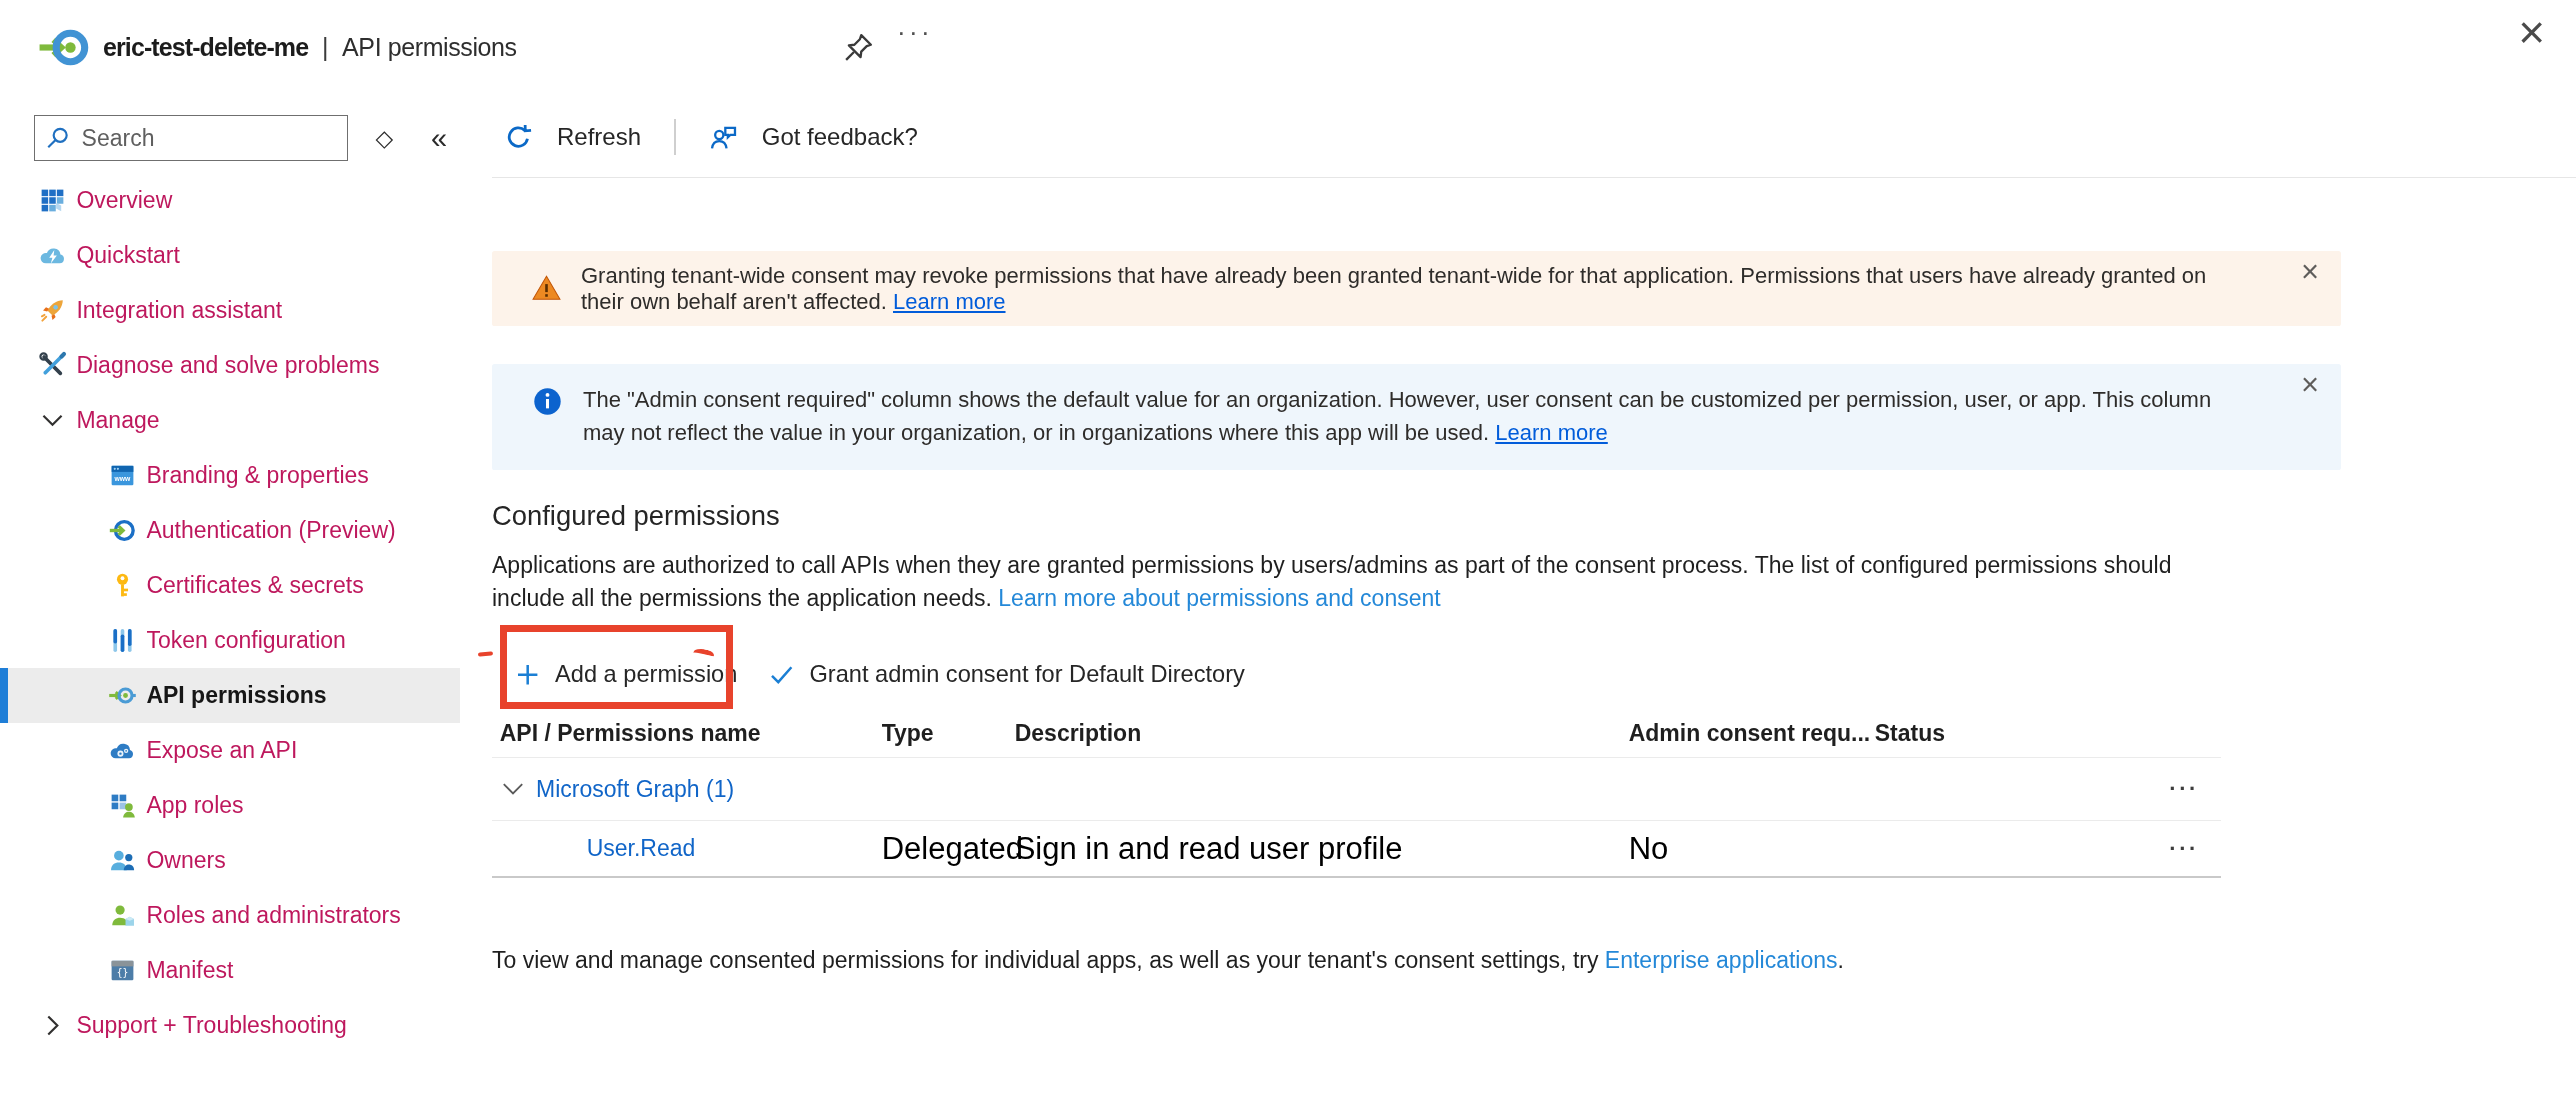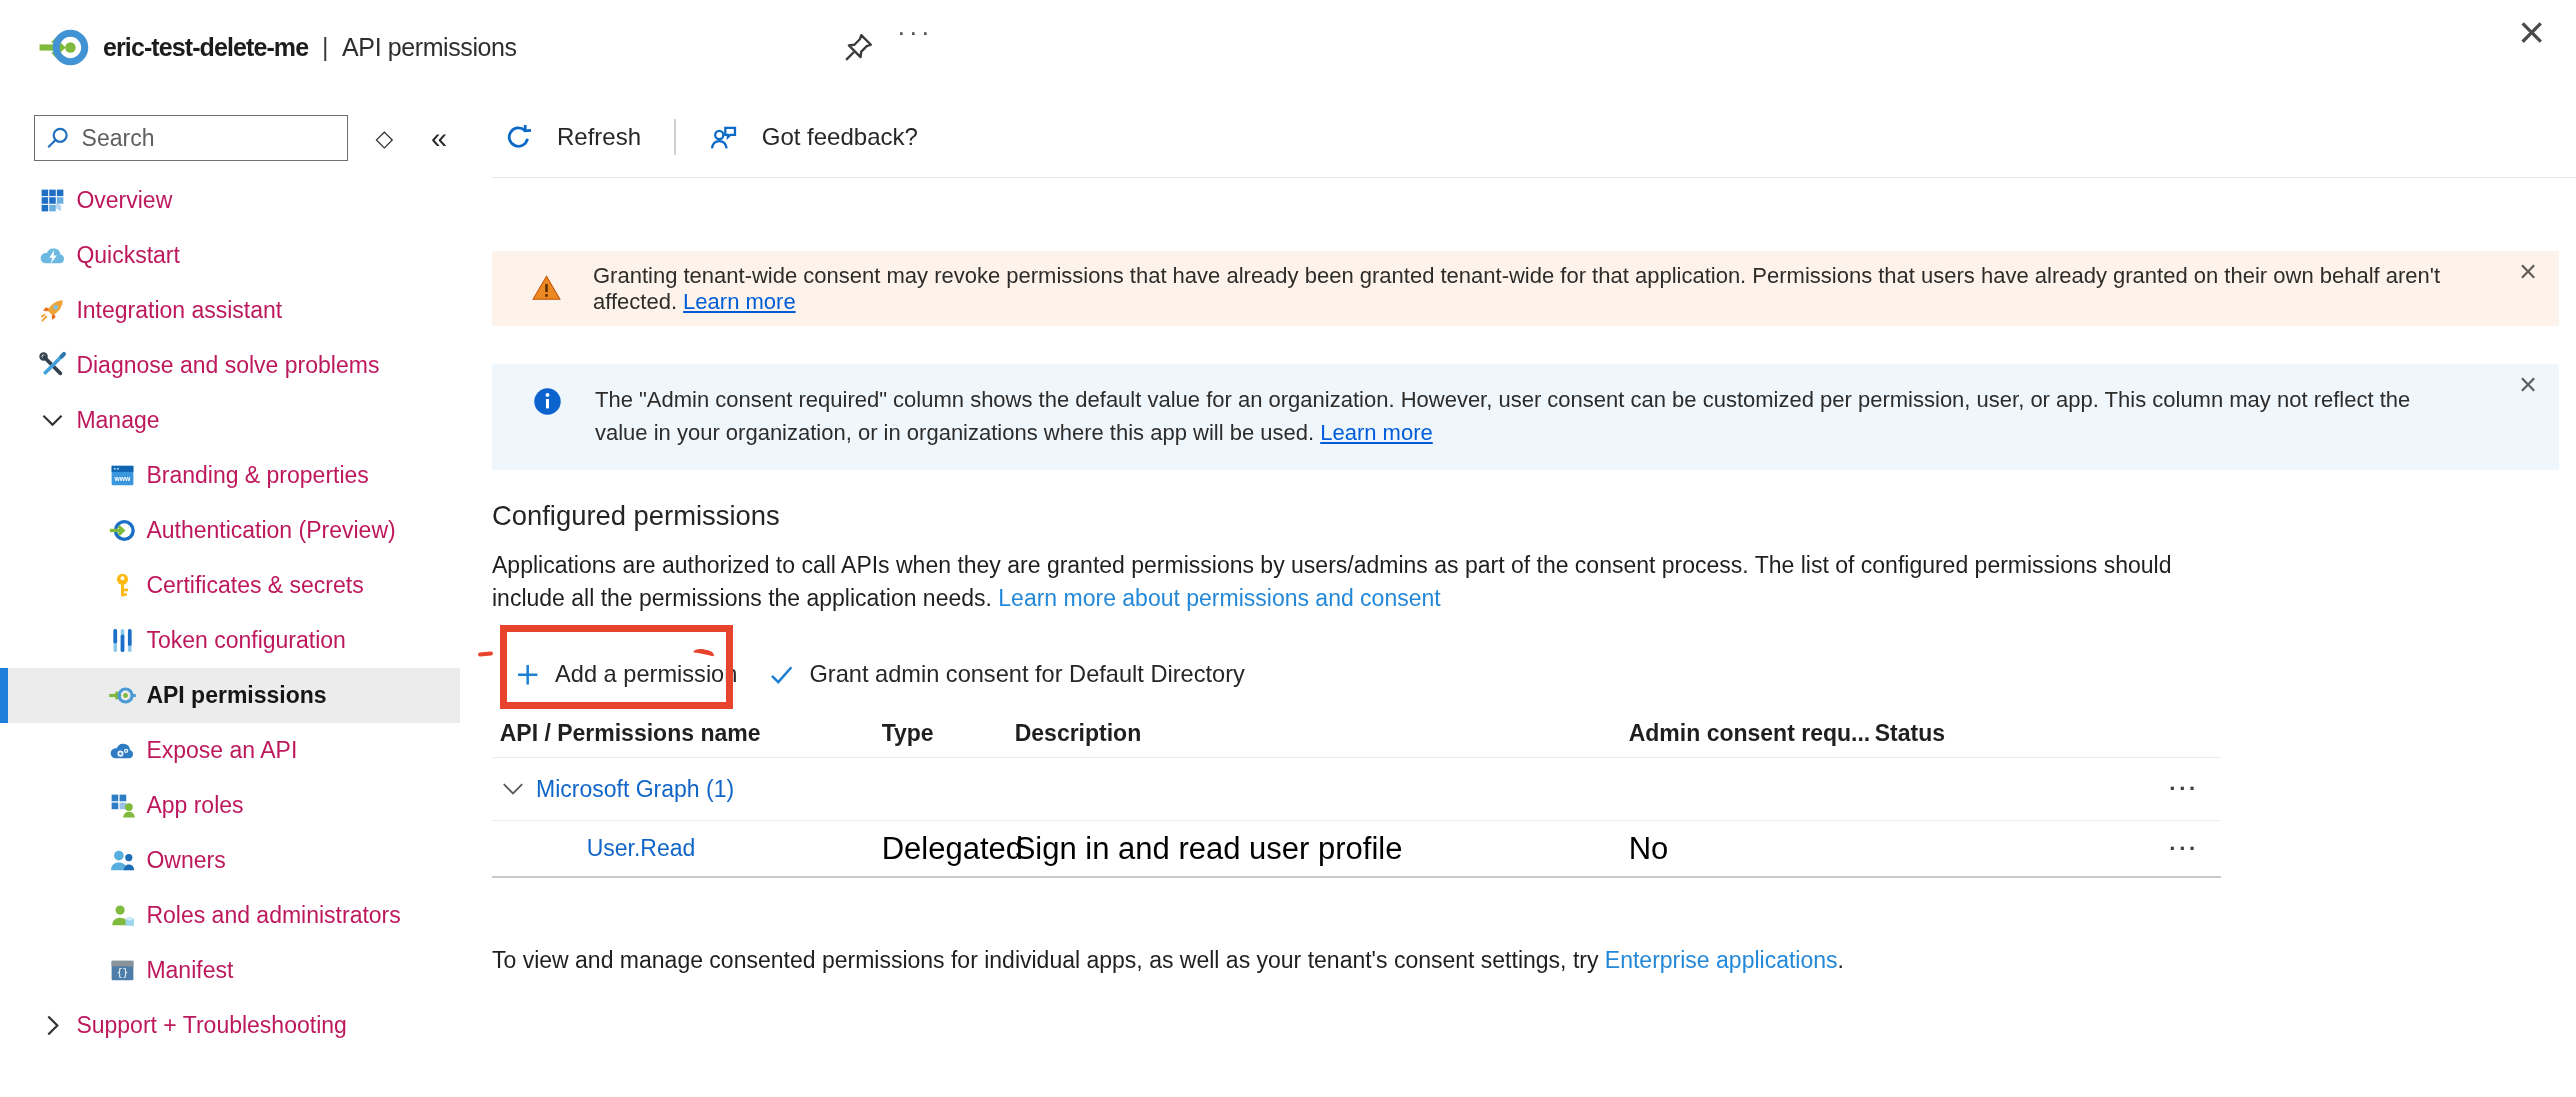--- a/index.html
+++ b/index.html
@@ -37,21 +37,21 @@
 
   
   .main { position:absolute; left:492px; top:110px; width:2084px; height:988px; }
 
   .toolbar { position:absolute; left:12px; top:3.4px; height:48px; display:flex; align-items:center; font-size:24px; color:#262626; }
   .tb-btn { display:flex; align-items:center; gap:24px; cursor:pointer; }
   .tb-icon { width:29px; height:29px; flex:none; }
   .tb-sep { width:1.7px; height:36px; background:#cfcfcf; margin:0 33px; }
   .toolbar-rule { position:absolute; left:0; top:67px; width:2084px; border-top:1.7px solid #e6e6e6; }
 
-  .banner { position:absolute; left:0; width:2067px; border-radius:2.6px; font-size:22px; color:#2e2c2a;gap:12px; }
+  .banner { position:absolute; left:0; width:1849px; border-radius:2.6px; font-size:22px; color:#2e2c2a; }
   .banner.warning { top:141px; height:75px; background:#fdf3ea; display:flex; align-items:center; padding:0 86px 0 39px; }
   .banner.info { top:254px; height:106px; background:#eff6fc; display:flex; align-items:flex-start; padding:19px 94px 0 39px; }
   .warn-icon { width:31px; height:31px; margin-right:19px; flex:none; }
   .info-icon { width:33px; height:33px; margin-right:19px; flex:none; margin-top:1.7px; }
   .banner.info .b-text { line-height:33px; max-width:1912px; }
   .b-close { position:absolute; right:22px; top:5.1px; font-size:31px; color:#5f5d5b; cursor:pointer; line-height:1; }
   .b-link { color:#015cda; text-decoration:underline; cursor:pointer; }
 
   .section-title { position:absolute; left:0; top:390px; font-size:27.4px; color:#252525; }
   .section-desc { position:absolute; left:0; top:439px; width:1728px; font-size:23px; line-height:33px; color:#1f1f1f; }

